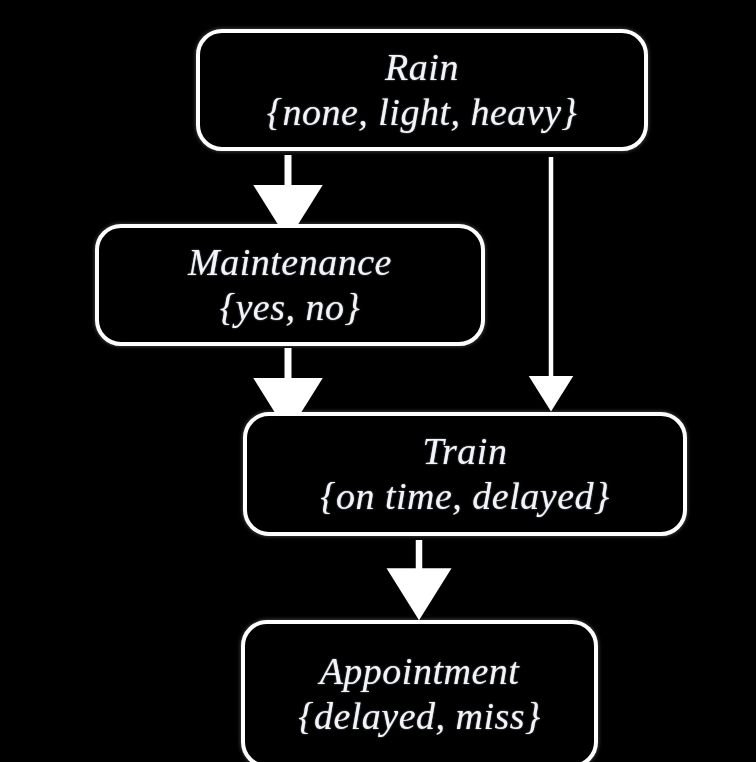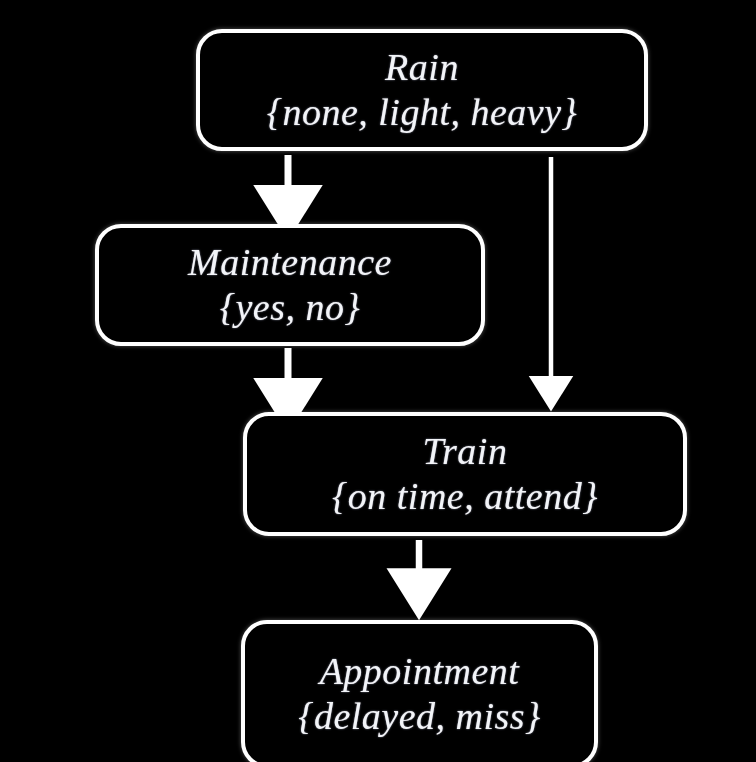--- a/index.html
+++ b/index.html
@@ -89,21 +89,21 @@
     <div class="states">{yes, no}</div>
   </div>
 
   <div class="node" id="node-rain">
     <div class="name">Rain</div>
     <div class="states">{none, light, heavy}</div>
   </div>
 
   <div class="node" id="node-train">
     <div class="name">Train</div>
-    <div class="states">{on time, attend}</div>
+    <div class="states">{on time, delayed}</div>
   </div>
 
   <div class="node" id="node-appointment">
     <div class="name">Appointment</div>
     <div class="states">{delayed, miss}</div>
   </div>
 
 </div>
 
 </body></html>

